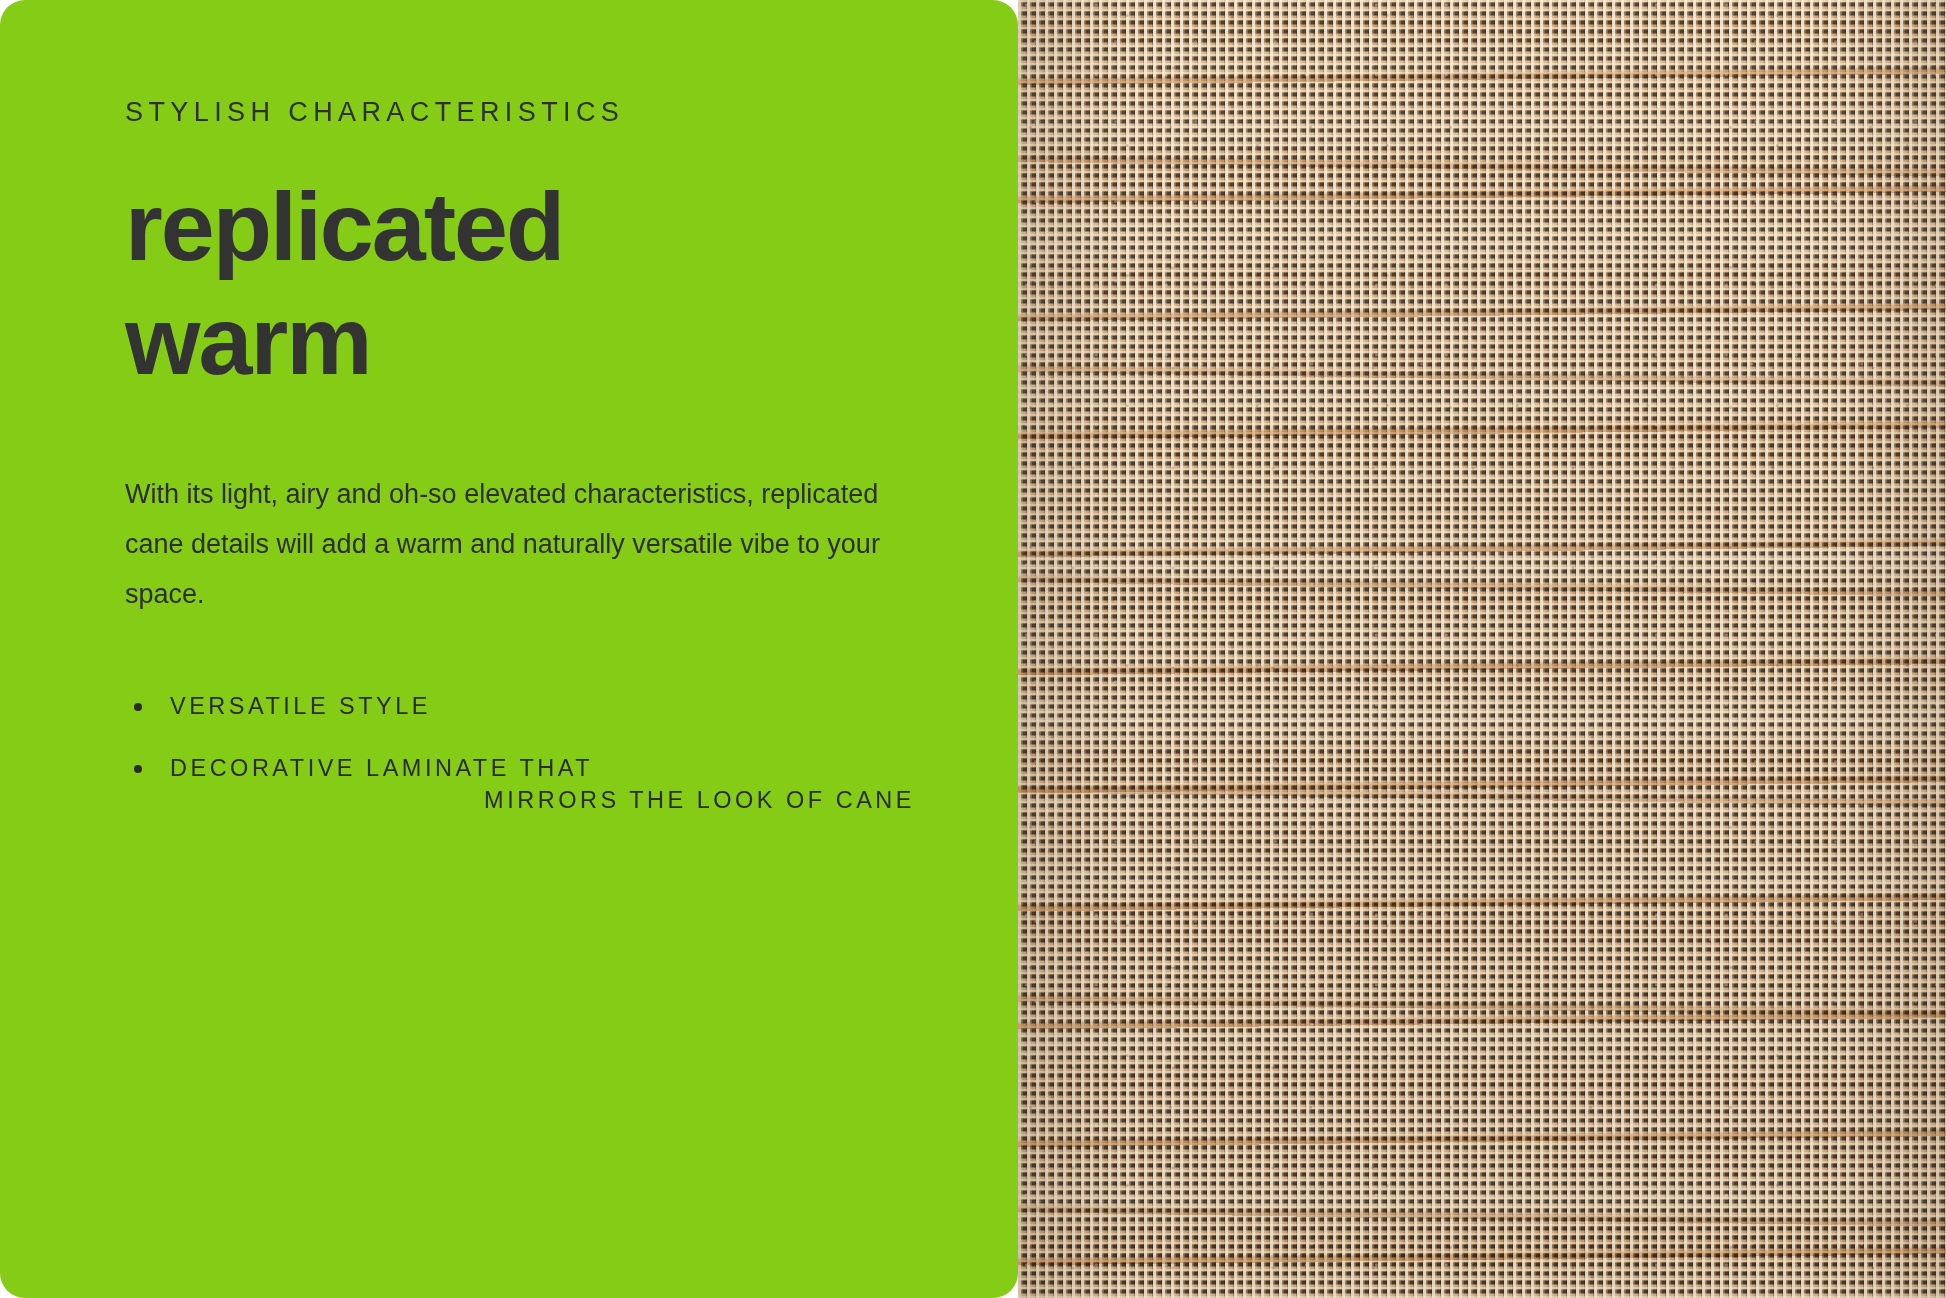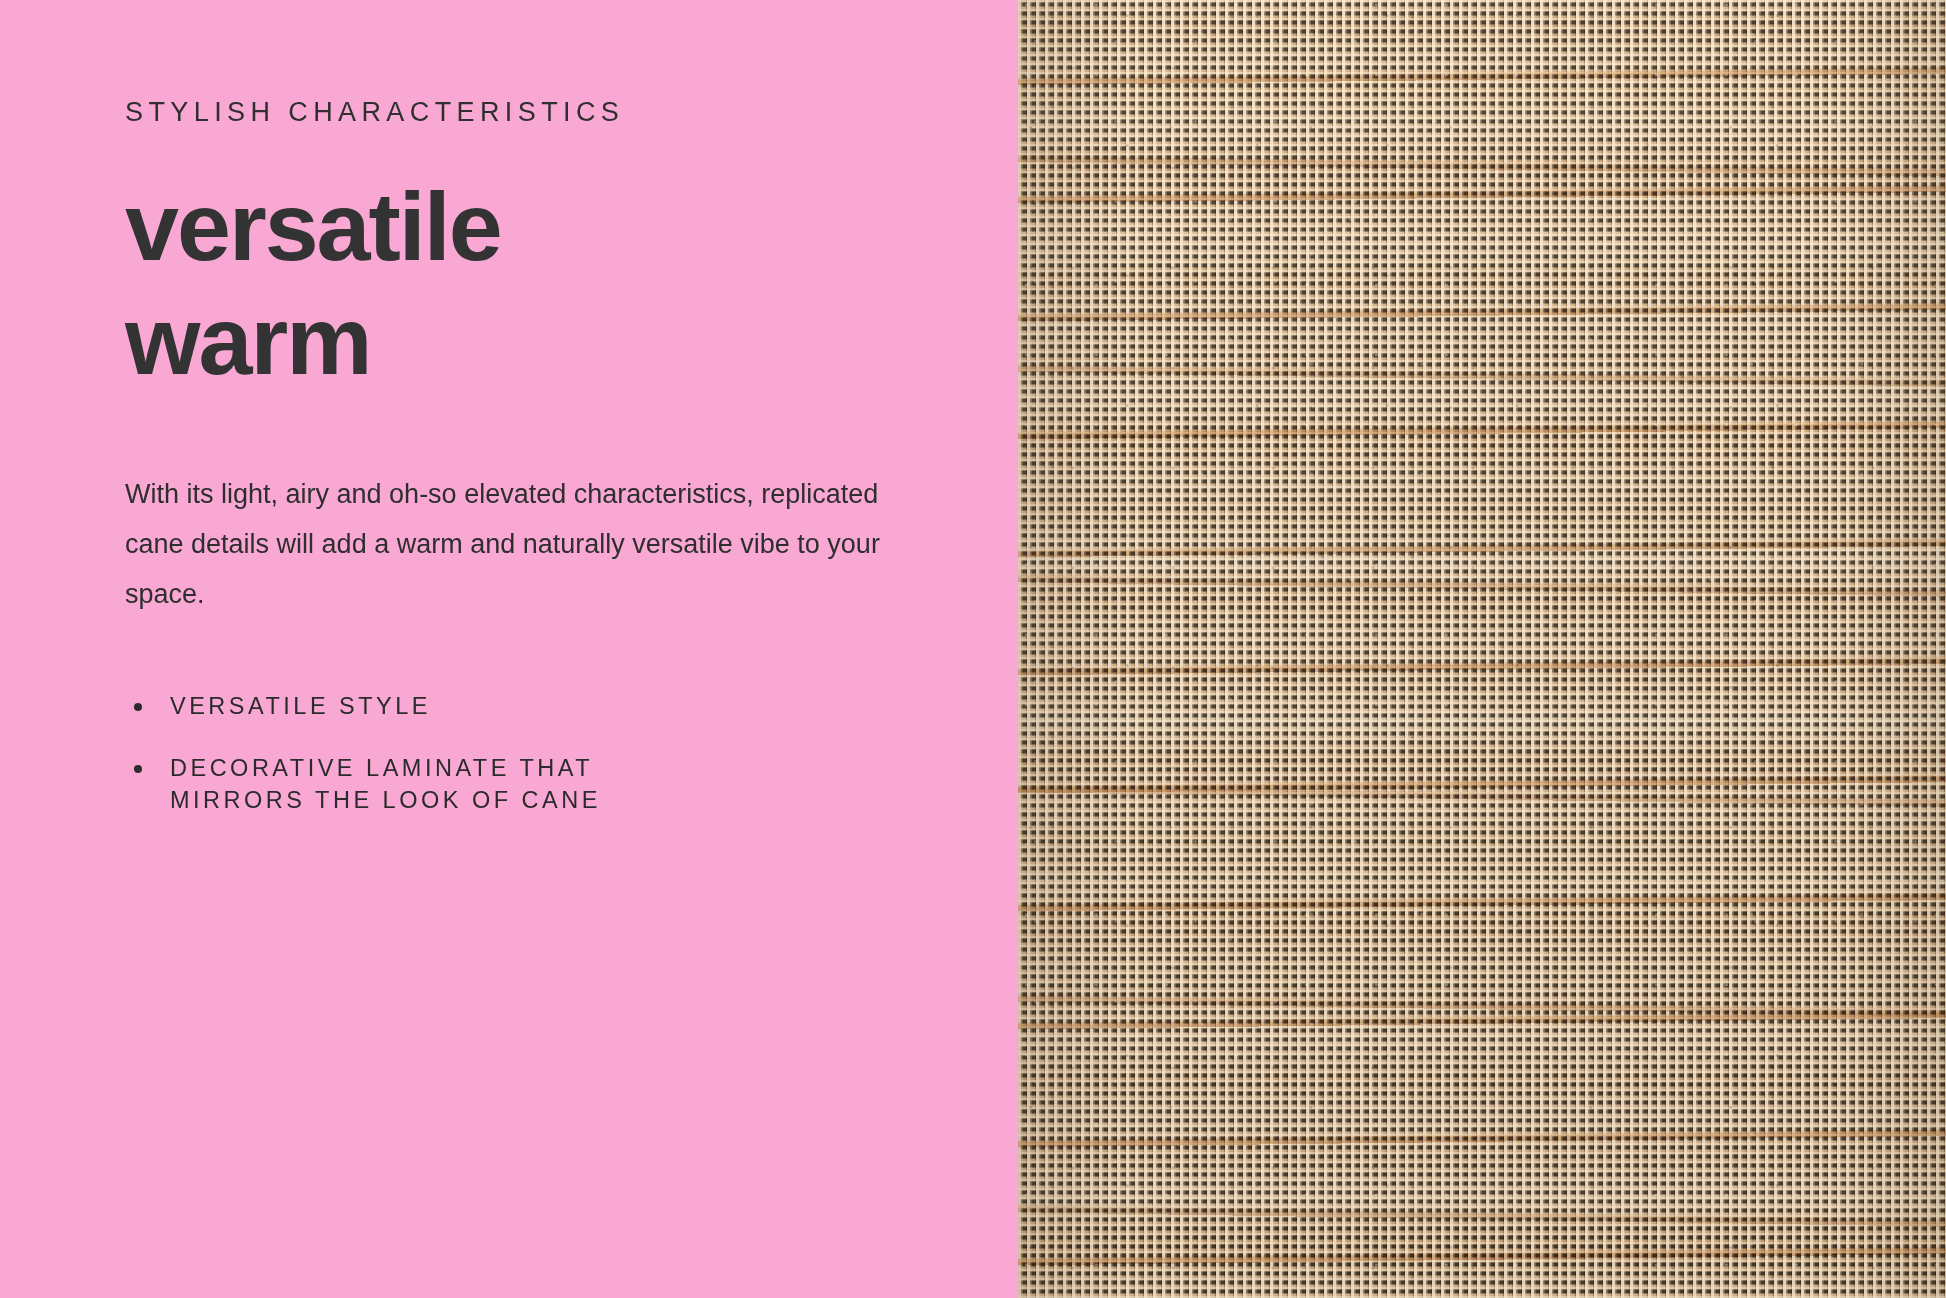--- a/index.html
+++ b/index.html
@@ -18,23 +18,24 @@
     position: relative;
     width: 1946px;
     height: 1298px;
     display: flex;
     background: #ffffff;
   }
   .left-panel {
     position: relative;
     width: 1018px;
     height: 100%;
-    background: #f9a8d4;
+    background: #84cc16;
     box-sizing: border-box;
     padding: 0;
+    border-radius: 25px;
   }
   .content {
     position: absolute;
     left: 125px;
     top: 96px;
     width: 790px;
   }
   .eyebrow {
     font-size: 27px;
     letter-spacing: 5.4px;
@@ -88,20 +89,21 @@
     position: absolute;
     left: 9px;
     top: 12px;
     width: 8px;
     height: 8px;
     border-radius: 50%;
     background: #2b2b2b;
   }
   .bullets li .l2 {
     display: block;
+    text-align: right;
   }
 
   
   .image-panel {
     position: relative;
     width: 928px;
     height: 100%;
     overflow: hidden;
     background: #c9a273;
   }
@@ -216,21 +218,21 @@
 <body>
 
 <div class="page">
 
   <section class="left-panel">
     <div class="content">
 
       <div class="eyebrow">STYLISH CHARACTERISTICS</div>
 
       <h1 class="headline">
-        <span class="line">versatile</span>
+        <span class="line">replicated</span>
         <span class="line">warm</span>
       </h1>
 
       <p class="body-copy">With its light, airy and oh-so elevated characteristics, replicated cane details will add a warm and naturally versatile vibe to your space.</p>
 
       <ul class="bullets">
         <li>
           <span>VERSATILE STYLE</span>
         </li>
         <li>

